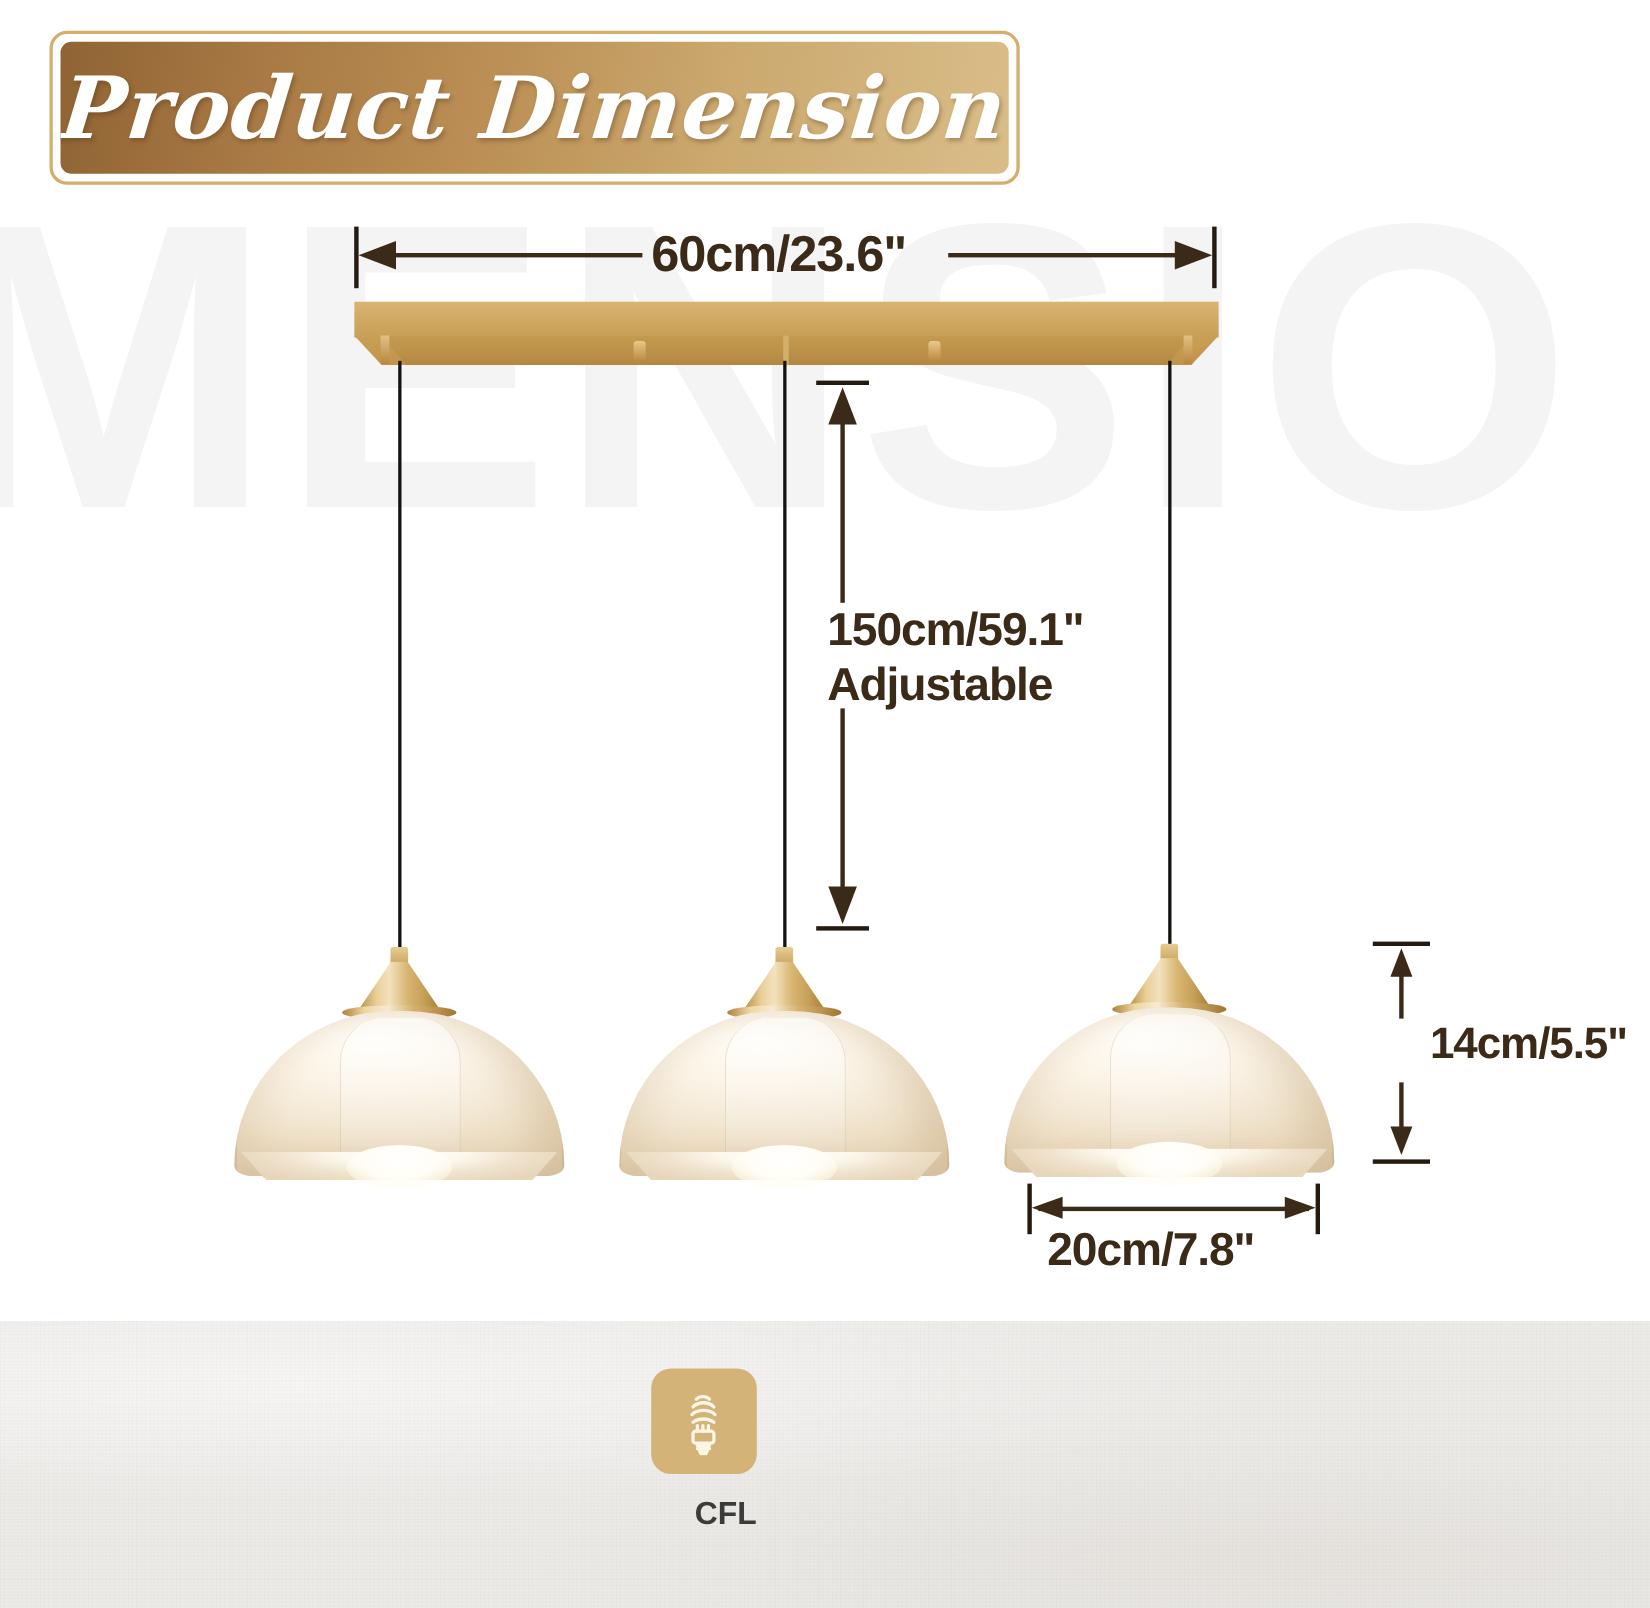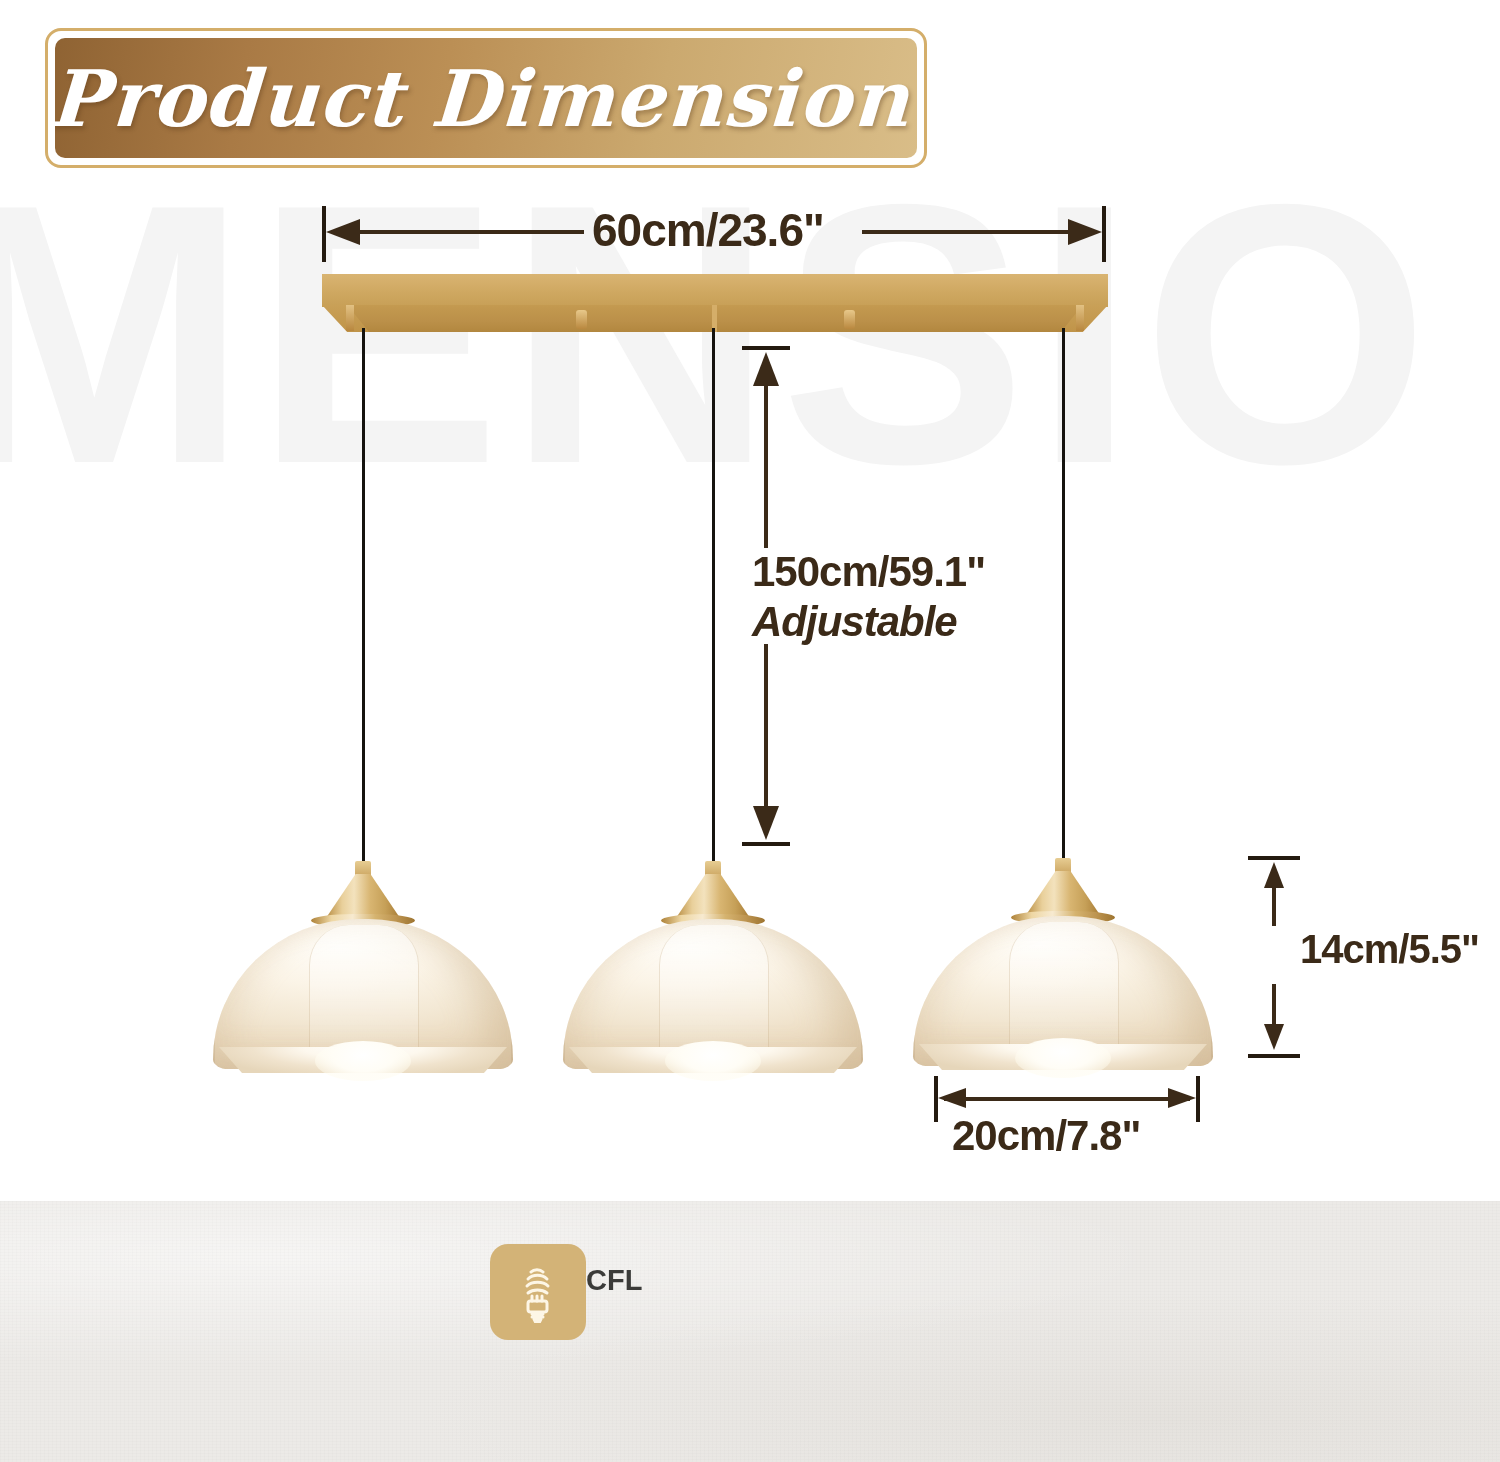--- a/index.html
+++ b/index.html
@@ -169,21 +169,21 @@
     pointer-events:none;
   }
   .bulbnot{
     position:absolute;left:62px;top:1238px;
     font-family:"Liberation Serif", serif;
     font-weight:bold;font-size:62px;line-height:1.12;
     color:#453527;letter-spacing:1px;
     white-space:pre-line;
   }
   .spec-row{position:absolute;left:490px;top:1228px;width:990px;height:200px;display:flex;gap:0;}
-  .spec{width:198px;display:flex;align-items:flex-start;}
+  .spec{width:198px;display:flex;flex-direction:column;align-items:flex-end;}
   .spec-tile{
     width:96px;height:96px;border-radius:18px;background:#d3b377;
     display:flex;align-items:center;justify-content:center;
   }
   .spec-label{
     margin-top:20px;font-size:29px;font-weight:bold;color:#3b3b39;
     font-family:"Liberation Sans", sans-serif;white-space:nowrap;
   }
 </style>
 </head>
@@ -225,21 +225,21 @@
   <div class="cord" style="left:1062px;top:312px;height:545px;"></div>
 
   <div>
     <div class="tick-h" style="left:742px;top:330px;width:48px;"></div>
     <div class="tick-h" style="left:742px;top:826px;width:48px;"></div>
     <div class="dim-line-v" style="left:764px;top:348px;height:184px;"></div>
     <div class="dim-line-v" style="left:764px;top:628px;height:176px;"></div>
     <div class="arrow arrow-up" style="left:753px;top:336px;"></div>
     <div class="arrow arrow-down" style="left:753px;top:790px;"></div>
     <div class="dim-label dim-150">150cm/59.1"</div>
-    <div class="dim-label dim-150" style="top:584px;font-style:italic;">Adjustable</div>
+    <div class="dim-label dim-150" style="top:584px;">Adjustable</div>
   </div>
 
   <div class="lamp" style="left:213px;top:845px;">
     <div class="neck-cap"></div>
     <div class="neck"></div>
     <div class="neck-ring"></div>
     <div class="shade"></div>
     <div class="shade-facet"></div>
     <div class="shade-panel"></div>
     <div class="shade-rim"></div>

